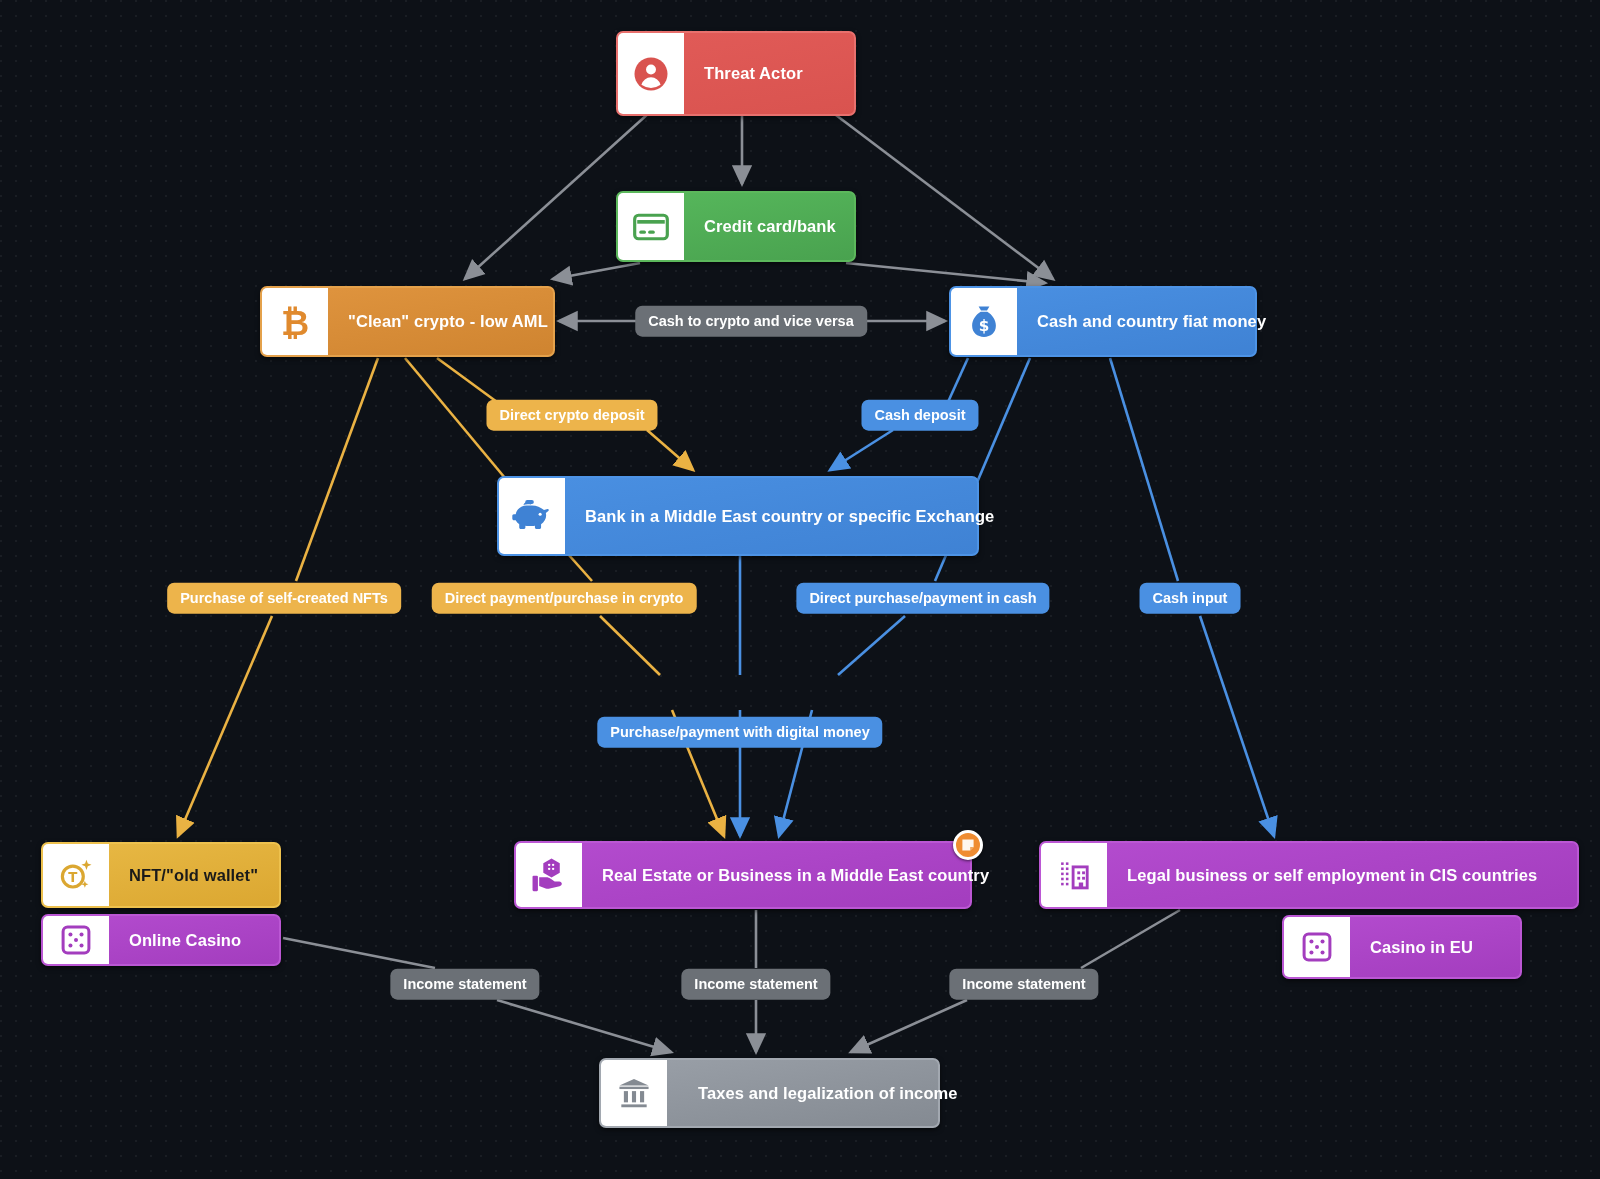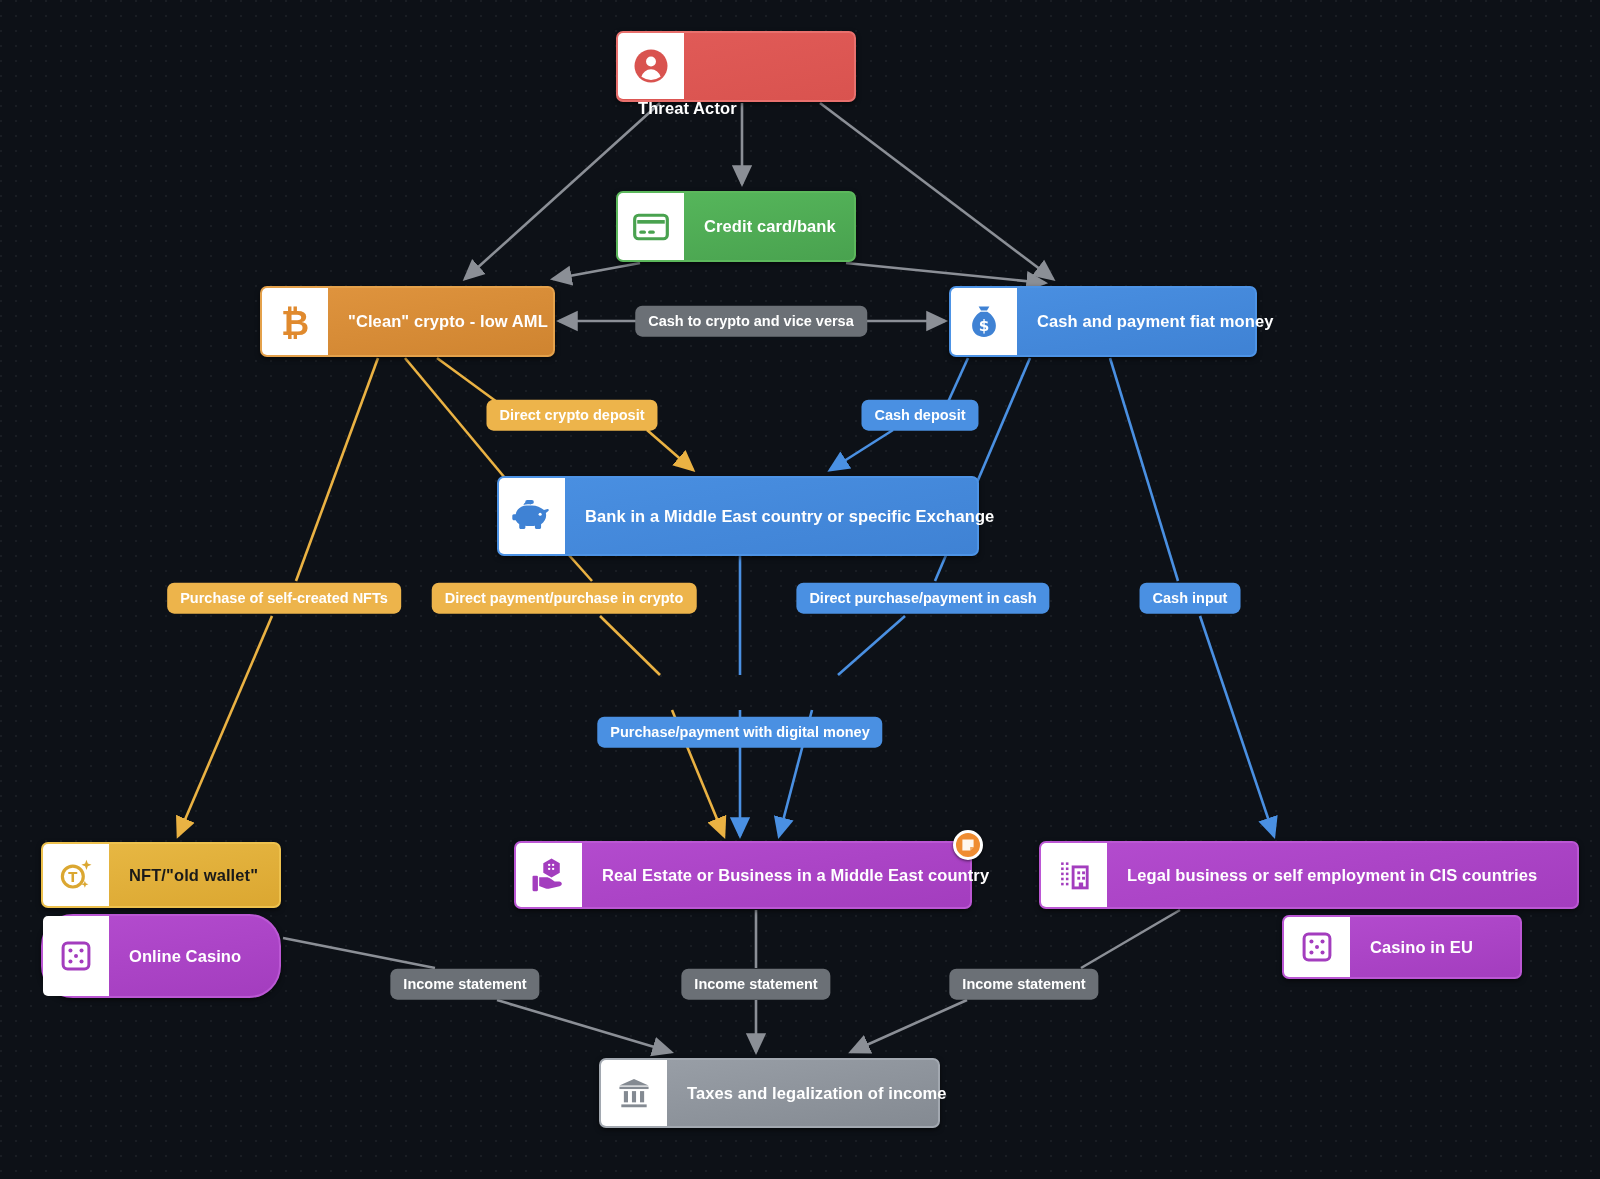--- a/index.html
+++ b/index.html
@@ -160,21 +160,21 @@
       <path d="M 497,1000 L 671,1052" stroke="#8b8f96" marker-end="url(#ah-gray)"></path>
 
       <path d="M 756,910 L 756,968" stroke="#8b8f96"></path>
       <path d="M 756,1000 L 756,1052" stroke="#8b8f96" marker-end="url(#ah-gray)"></path>
 
       <path d="M 1180,910 L 1081,968" stroke="#8b8f96"></path>
       <path d="M 967,1000 L 851,1052" stroke="#8b8f96" marker-end="url(#ah-gray)"></path>
     </g>
   </svg>
 
-  <div class="node n-red" style="left:616px; top:31px; width:240px; height:71px;flex-direction:column;">
+  <div class="node n-red" style="left:616px; top:31px; width:240px; height:85px;">
     <div class="node-icon">
       <svg width="36" height="36" viewBox="0 0 24 24">
         <circle cx="12" cy="12" r="11" fill="#d9534f"></circle>
         <circle cx="12" cy="9" r="3.3" fill="#ffffff"></circle>
         <path d="M5.6 19.2a6.6 6.6 0 0 1 12.8 0 11 11 0 0 1-12.8 0z" fill="#ffffff"></path>
       </svg>
     </div>
     <div class="node-label">Threat Actor</div>
   </div>
 
@@ -200,21 +200,21 @@
   </div>
 
   <div class="node n-blue" style="left:949px; top:286px; width:308px; height:71px;">
     <div class="node-icon">
       <svg width="38" height="38" viewBox="0 0 24 24">
         <path d="M8.6 2.2h6.8l-1.5 2.6H10.1z" fill="#3f82d4"></path>
         <path d="M9.9 5.6h4.2c3.1 1.9 5.4 5.1 5.4 8.8 0 4.4-3.3 7-7.5 7s-7.5-2.6-7.5-7c0-3.7 2.3-6.9 5.4-8.8z" fill="#3f82d4"></path>
         <text x="12" y="17.6" font-family="DejaVu Sans, sans-serif" font-size="9.6" font-weight="bold" fill="#ffffff" text-anchor="middle">$</text>
       </svg>
     </div>
-    <div class="node-label">Cash and payment fiat money</div>
+    <div class="node-label">Cash and country fiat money</div>
   </div>
 
   <div class="node n-blue" style="left:497px; top:476px; width:482px; height:80px;">
     <div class="node-icon">
       <svg width="40" height="36" viewBox="0 0 26 22">
         <path d="M9.5 4.2c-3.6 0-6.6 2.5-7.1 5.6H1.2C.6 9.8.2 10.3.2 11v1.6c0 .7.5 1.2 1.1 1.2h1.1c.5 1 1.3 1.9 2.3 2.5v2.1c0 .6.5 1 1.1 1h1.8c.6 0 1.1-.4 1.1-1v-1.1c.6.1 1.2.2 1.8.2h2.6c.6 0 1.2-.1 1.8-.2v1.1c0 .6.5 1 1.1 1h1.8c.6 0 1.1-.4 1.1-1v-2.1c2-1.3 3.3-3.4 3.3-5.8 0-.5-.1-1-.2-1.5l1.6-1.2c.3-.2.4-.6.3-.9-.1-.3-.5-.5-.8-.4l-2.3.6C18.6 5.4 16 4.2 13 4.2z" fill="#3f82d4"></path>
         <circle cx="18.3" cy="9.9" r="1" fill="#ffffff"></circle>
         <path d="M11.6 1.1c-1.9 0-3.6 1.1-4.2 2.7.9-.3 1.9-.5 2.9-.5.7 0 1.4.1 2 .2.4-.5.9-.9 1.5-1.2-.6-.8-1.4-1.2-2.2-1.2z" fill="#3f82d4"></path>
         <rect x="8.6" y="0.6" width="5.6" height="2.6" rx="1.3" fill="#3f82d4"></rect>
       </svg>
@@ -227,21 +227,21 @@
       <svg width="38" height="38" viewBox="0 0 24 24">
         <circle cx="10" cy="13" r="6.6" fill="none" stroke="#dba731" stroke-width="2"></circle>
         <text x="10" y="16.5" font-family="DejaVu Sans, sans-serif" font-size="8.4" font-weight="bold" fill="#dba731" text-anchor="middle">T</text>
         <path d="M18.6 2.4l.85 2.35 2.35.85-2.35.85-.85 2.35-.85-2.35-2.35-.85 2.35-.85z" fill="#dba731"></path>
         <path d="M17.6 15.6l.6 1.65 1.65.6-1.65.6-.6 1.65-.6-1.65-1.65-.6 1.65-.6z" fill="#dba731"></path>
       </svg>
     </div>
     <div class="node-label">NFT/"old wallet"</div>
   </div>
 
-  <div class="node n-purple" style="left:41px; top:914px; width:240px; height:84px;border-radius:32px;">
+  <div class="node n-purple" style="left:41px; top:914px; width:240px; height:52px;">
     <div class="node-icon">
       <svg width="36" height="36" viewBox="0 0 24 24">
         <rect x="3.4" y="3.4" width="17.2" height="17.2" rx="3" fill="none" stroke="#a33dbe" stroke-width="2"></rect>
         <circle cx="8.3" cy="8.3" r="1.35" fill="#a33dbe"></circle>
         <circle cx="15.7" cy="8.3" r="1.35" fill="#a33dbe"></circle>
         <circle cx="12" cy="12" r="1.35" fill="#a33dbe"></circle>
         <circle cx="8.3" cy="15.7" r="1.35" fill="#a33dbe"></circle>
         <circle cx="15.7" cy="15.7" r="1.35" fill="#a33dbe"></circle>
       </svg>
     </div>
@@ -300,21 +300,21 @@
         <circle cx="8.3" cy="8.3" r="1.35" fill="#a33dbe"></circle>
         <circle cx="15.7" cy="8.3" r="1.35" fill="#a33dbe"></circle>
         <circle cx="12" cy="12" r="1.35" fill="#a33dbe"></circle>
         <circle cx="8.3" cy="15.7" r="1.35" fill="#a33dbe"></circle>
         <circle cx="15.7" cy="15.7" r="1.35" fill="#a33dbe"></circle>
       </svg>
     </div>
     <div class="node-label">Casino in EU</div>
   </div>
 
-  <div class="node n-gray" style="left:599px; top:1058px; width:341px; height:70px;">
+  <div class="node n-gray" style="left:599px; top:1058px; width:341px; height:70px;gap:11px;">
     <div class="node-icon">
       <svg width="38" height="38" viewBox="0 0 24 24">
         <path d="M12 3.1l9.2 4.1H2.8z" fill="#848a92"></path>
         <rect x="2.8" y="8" width="18.4" height="1.5" fill="#848a92"></rect>
         <rect x="5.6" y="10.8" width="2.6" height="7.1" fill="#848a92"></rect>
         <rect x="10.7" y="10.8" width="2.6" height="7.1" fill="#848a92"></rect>
         <rect x="15.8" y="10.8" width="2.6" height="7.1" fill="#848a92"></rect>
         <rect x="4" y="19.2" width="16" height="1.8" fill="#848a92"></rect>
       </svg>
     </div>

